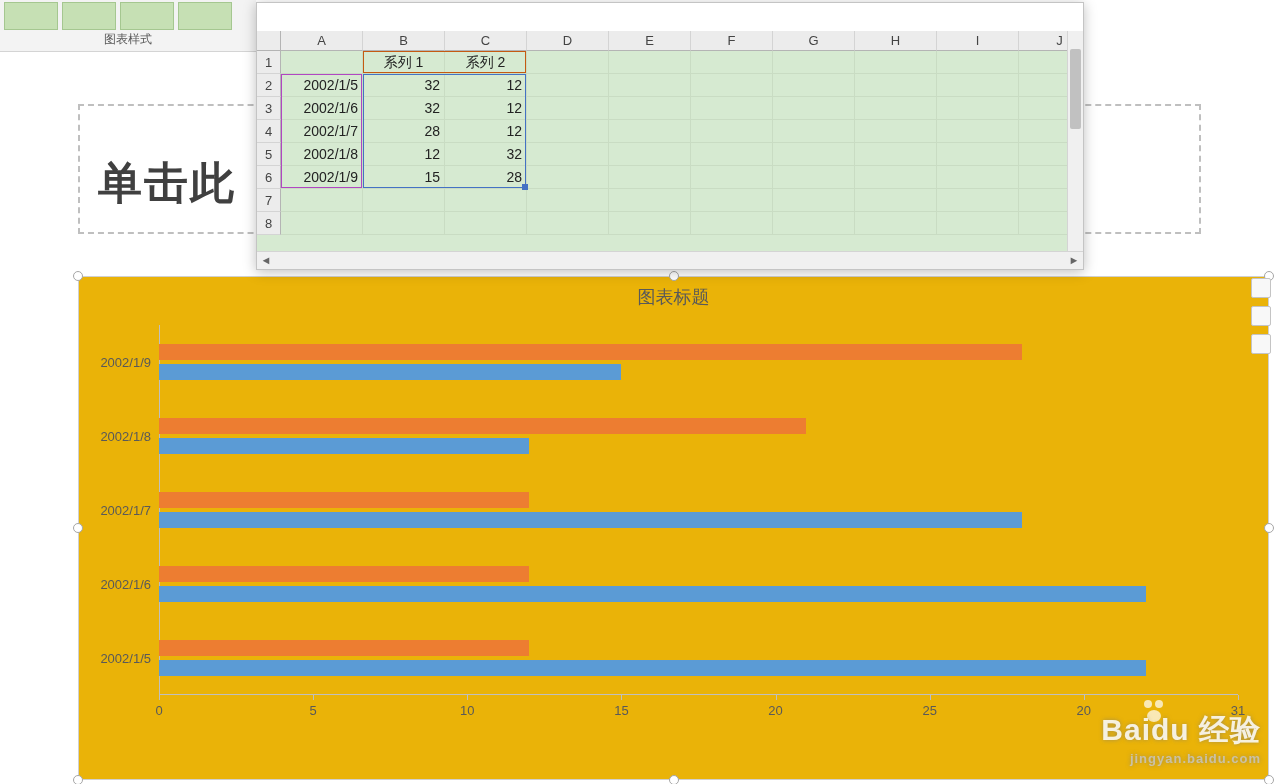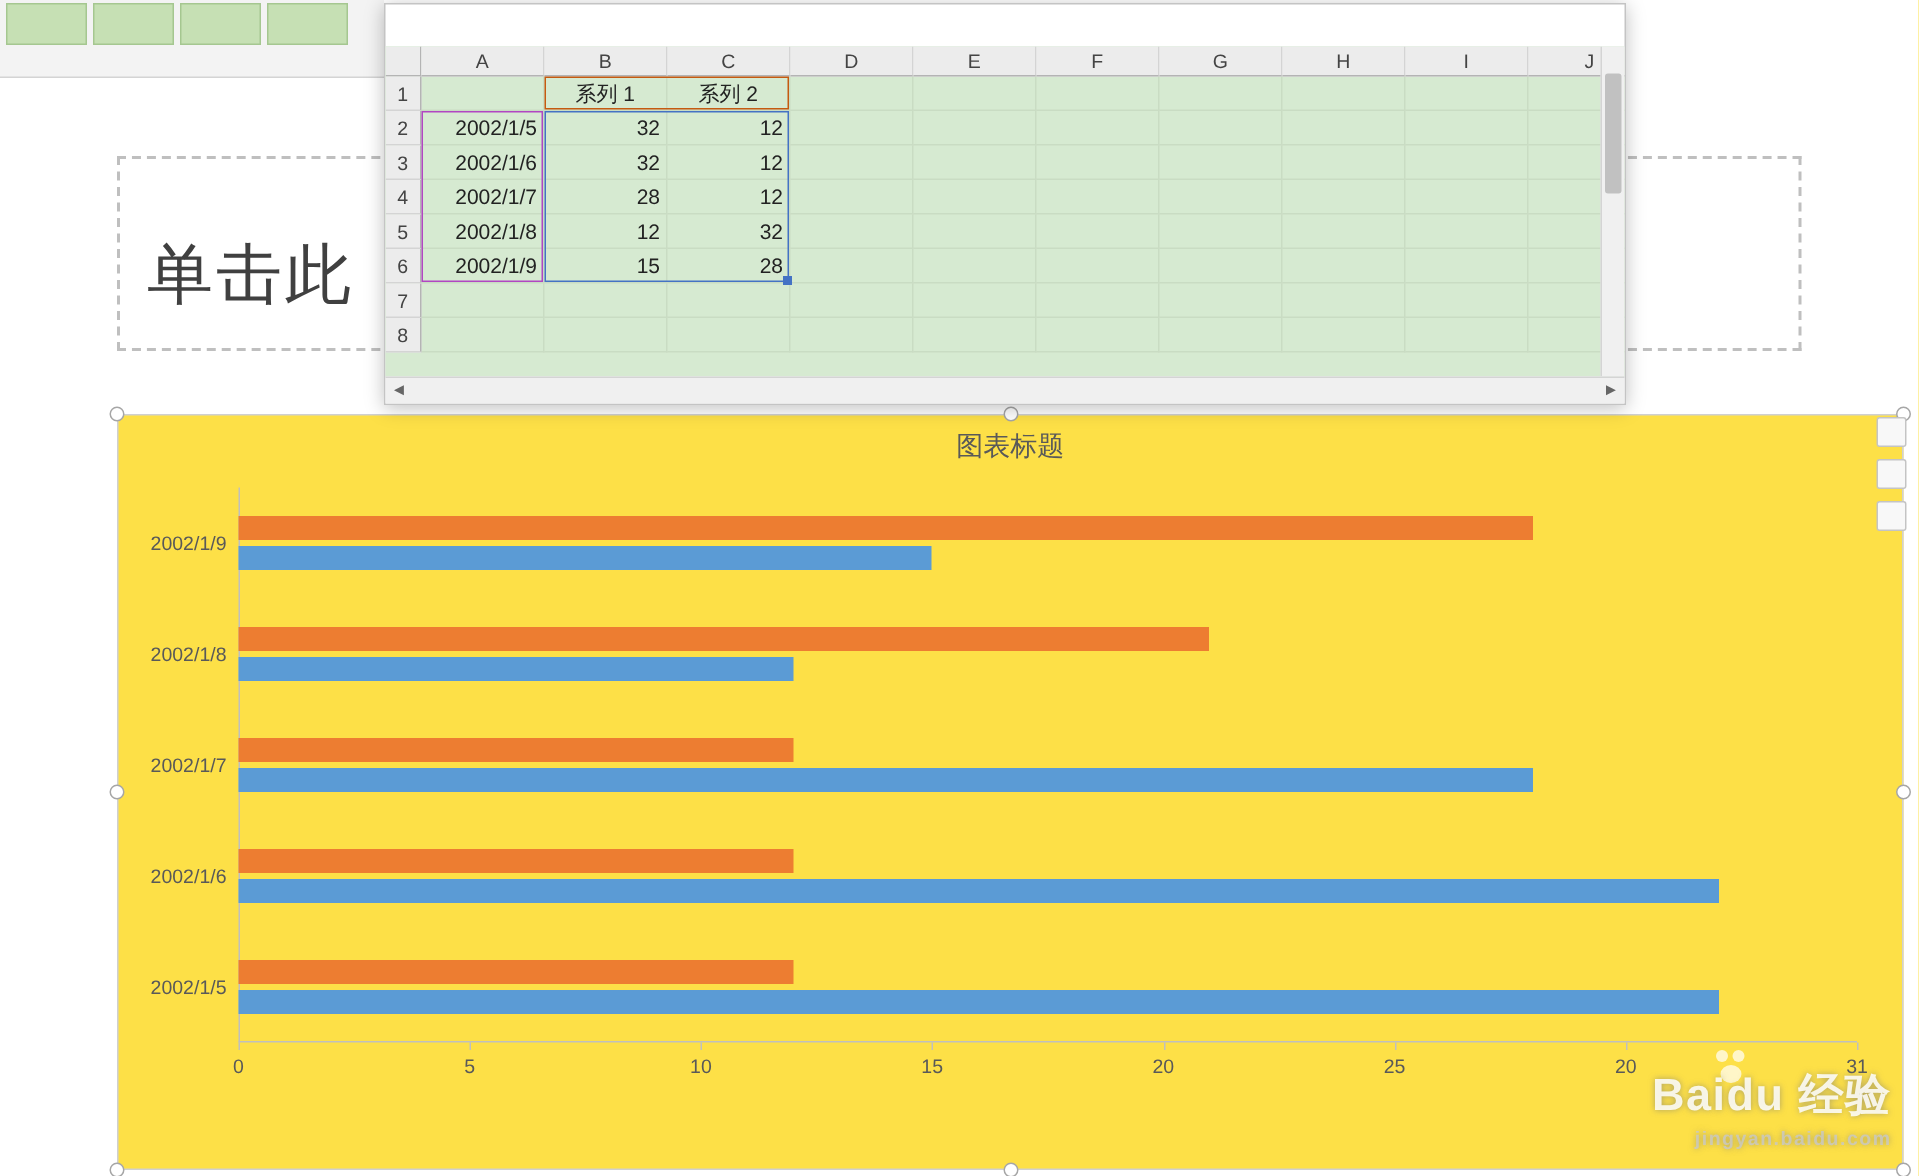--- a/index.html
+++ b/index.html
@@ -30,21 +30,21 @@
 
 
 .slide-title-placeholder {
   position: absolute;
   top: 104px; left: 78px; right: 78px; height: 130px;
   border: 2px dashed #bfbfbf;
   background: #fff;
 }
 .slide-title-placeholder .txt {
   position: absolute; top: 48px; left: 18px;
-  font-size: 44px; color: #404040; font-weight: 400; letter-spacing: 2px;
+  font-size: 44px; color: #404040; font-weight: 700; letter-spacing: 2px;
   white-space: nowrap;
 }
 
 
 .chart-container {
   position: absolute;
   top: 276px; left: 78px; right: 10px; bottom: 4px;
 }
 .sel-handle {
   width: 10px; height: 10px; border-radius: 50%;
@@ -53,21 +53,21 @@
 }
 .sh-tl{top:-5px;left:-5px;} .sh-tr{top:-5px;right:-5px;}
 .sh-bl{bottom:-5px;left:-5px;} .sh-br{bottom:-5px;right:-5px;}
 .sh-tc{top:-5px;left:50%;margin-left:-5px;}
 .sh-bc{bottom:-5px;left:50%;margin-left:-5px;}
 .sh-ml{left:-5px;top:50%;margin-top:-5px;}
 .sh-mr{right:-5px;top:50%;margin-top:-5px;}
 .chart-frame {
   position:absolute; inset:0;
   border:1px solid #d0d0d0;
-  background:#fde047;
+  background:#eab308;
 }
 .ctitle{ text-align:center; font-size:18px; color:#595959; margin-top:8px; }
 
 .plot{
   position:absolute;
   top:48px; left:80px; right:30px; bottom:84px;
 }
 .yaxis-labels{
   position:absolute; top:48px; left:0; width:76px; bottom:84px;
 }
@@ -150,20 +150,21 @@
 </head>
 <body>
 
 <div class="ribbon-frag">
   <div class="thumbs">
     <div class="thumb"></div>
     <div class="thumb"></div>
     <div class="thumb"></div>
     <div class="thumb"></div>
   </div>
+  <div class="label">图表样式</div>
 </div>
 
 <div class="slide-title-placeholder">
   <div class="txt">单击此</div>
 </div>
 
 <div class="chart-container">
   <div class="chart-frame">
     <div class="ctitle">图表标题</div>
 

